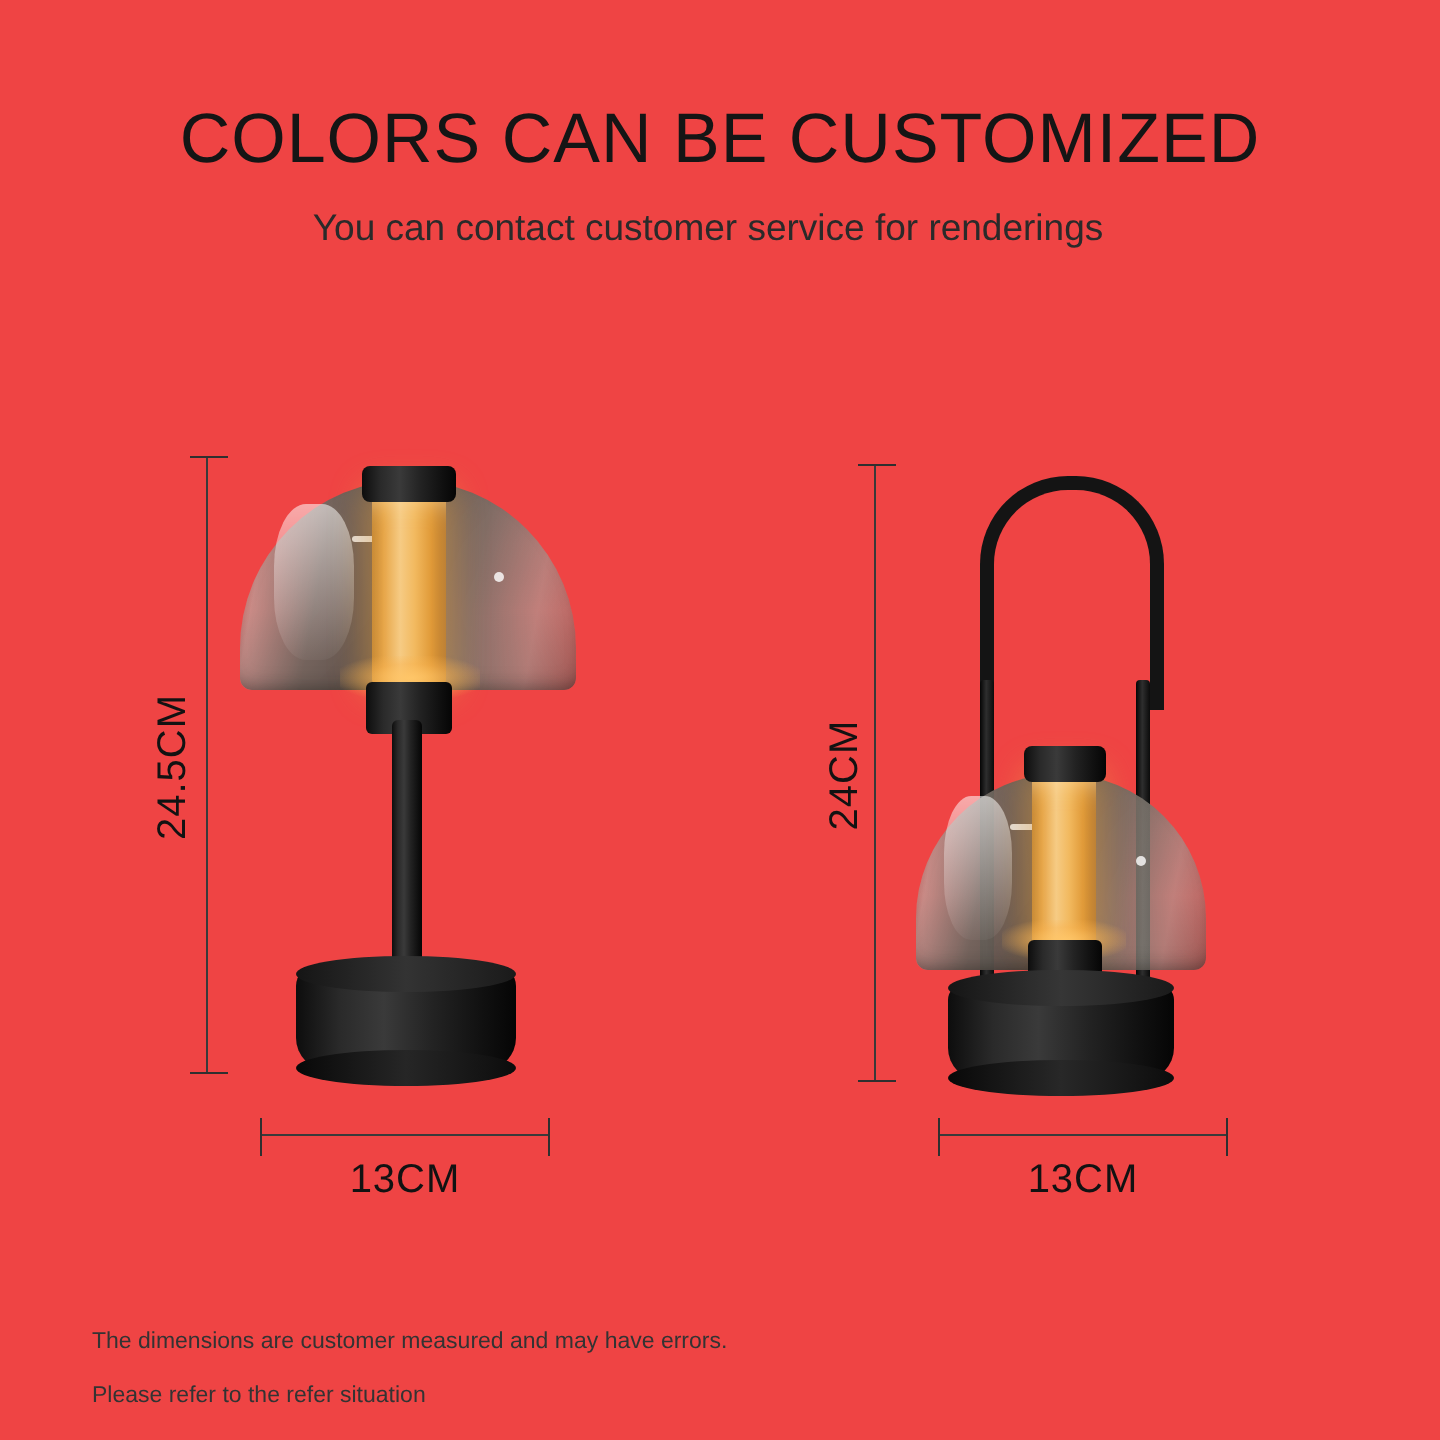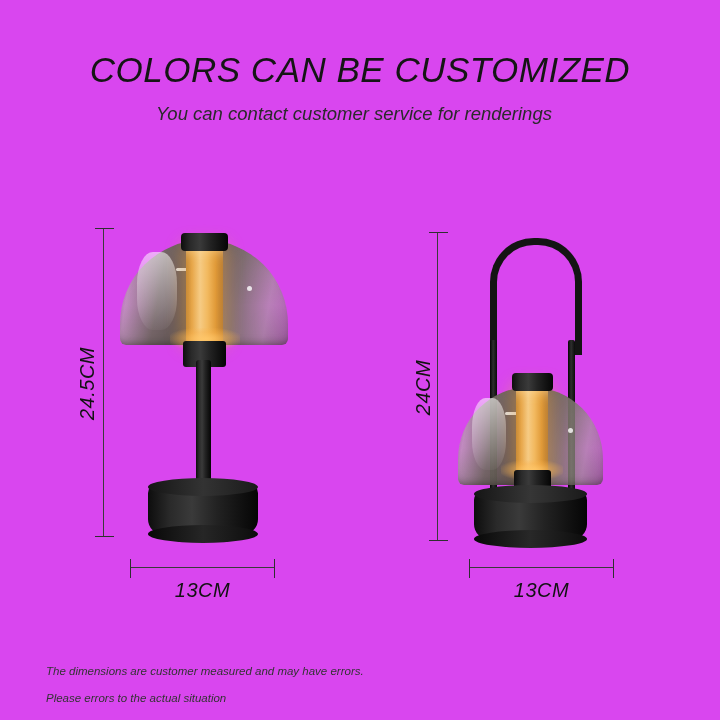--- a/index.html
+++ b/index.html
@@ -8,23 +8,22 @@
     background: #ffffff;
   }
   body {
     font-family: "Liberation Sans", sans-serif;
     -webkit-font-smoothing: antialiased;
   }
   #page {
     position: relative;
     width: 720px;
     height: 720px;
-    background: #d946ef;
+    background: #ef4444;
     overflow: hidden;
-    font-style: italic;
   }
 
   
   #headline {
     position: absolute;
     left: 0;
     top: 50px;
     width: 720px;
     text-align: center;
     font-size: 35px;
@@ -249,15 +248,15 @@
                 background:linear-gradient(90deg,#080808,#282828,#0c0c0c);"></div>
   </div>
 
   <div class="dim-v" style="left:437px; top:233px; height:307px;"></div>
   <div class="dim-label-v" style="left:378px; top:376px; width:90px; text-align:center;">24CM</div>
 
   <div class="dim-h" style="left:470px; top:567px; width:143px;"></div>
   <div class="dim-label-h" style="left:470px; top:579px; width:143px;">13CM</div>
 
   <div class="footnote" id="foot1">The dimensions are customer measured and may have errors.</div>
-  <div class="footnote" id="foot2">Please errors to the actual situation</div>
+  <div class="footnote" id="foot2">Please refer to the refer situation</div>
 
 </div>
 
 </body></html>

